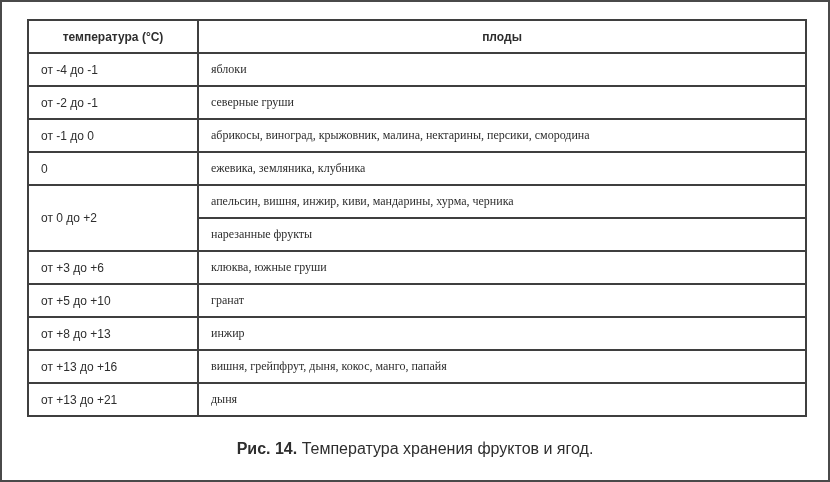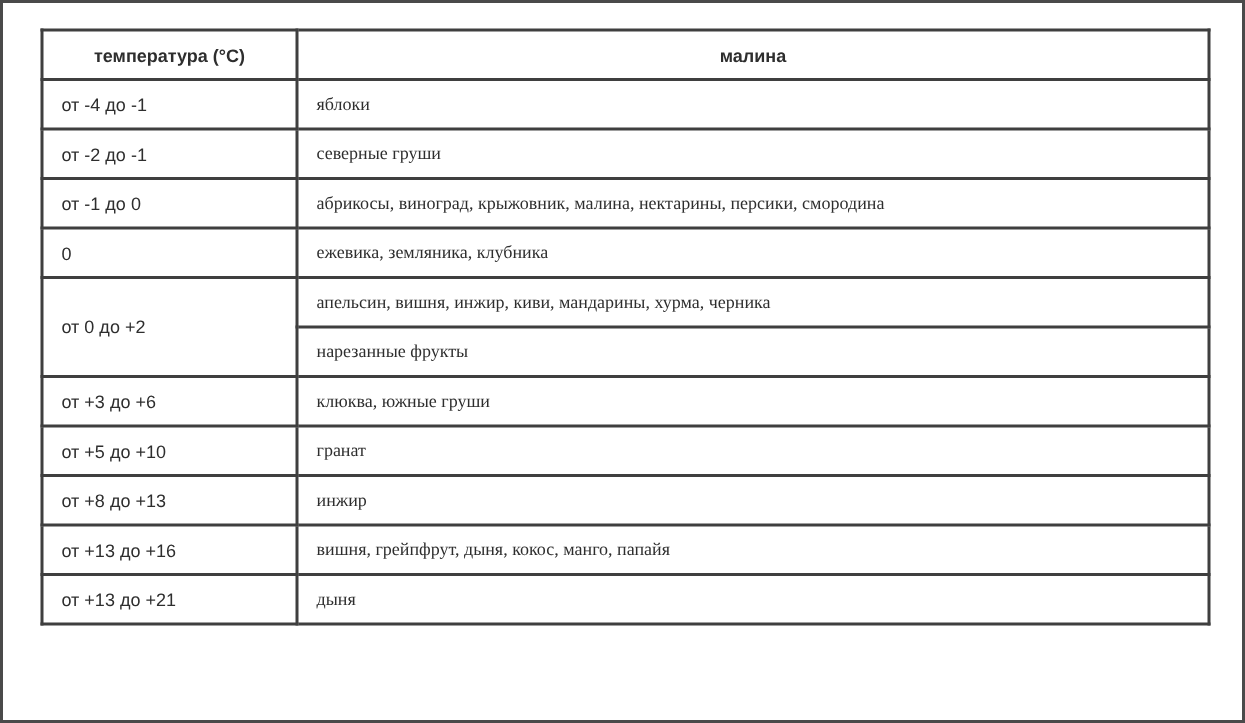--- a/index.html
+++ b/index.html
@@ -51,21 +51,21 @@
 <div class="page">
 
   <table class="storage">
     <colgroup>
       <col class="temp-col">
       <col>
     </colgroup>
     <thead>
       <tr>
         <th>температура (°C)</th>
-        <th>малина</th>
+        <th>плоды</th>
       </tr>
     </thead>
     <tbody>
       <tr>
         <td class="temp">от -4 до -1</td>
         <td class="fruits">яблоки</td>
       </tr>
       <tr>
         <td class="temp">от -2 до -1</td>
         <td class="fruits">северные груши</td>
@@ -101,14 +101,19 @@
         <td class="temp">от +13 до +16</td>
         <td class="fruits">вишня, грейпфрут, дыня, кокос, манго, папайя</td>
       </tr>
       <tr>
         <td class="temp">от +13 до +21</td>
         <td class="fruits">дыня</td>
       </tr>
     </tbody>
   </table>
 
+  <div class="caption">
+    <span class="cap-label">Рис. 14.</span>
+    <span> </span>
+    <span class="cap-text">Температура хранения фруктов и ягод.</span>
+  </div>
 
 </div>
 
 </body></html>

